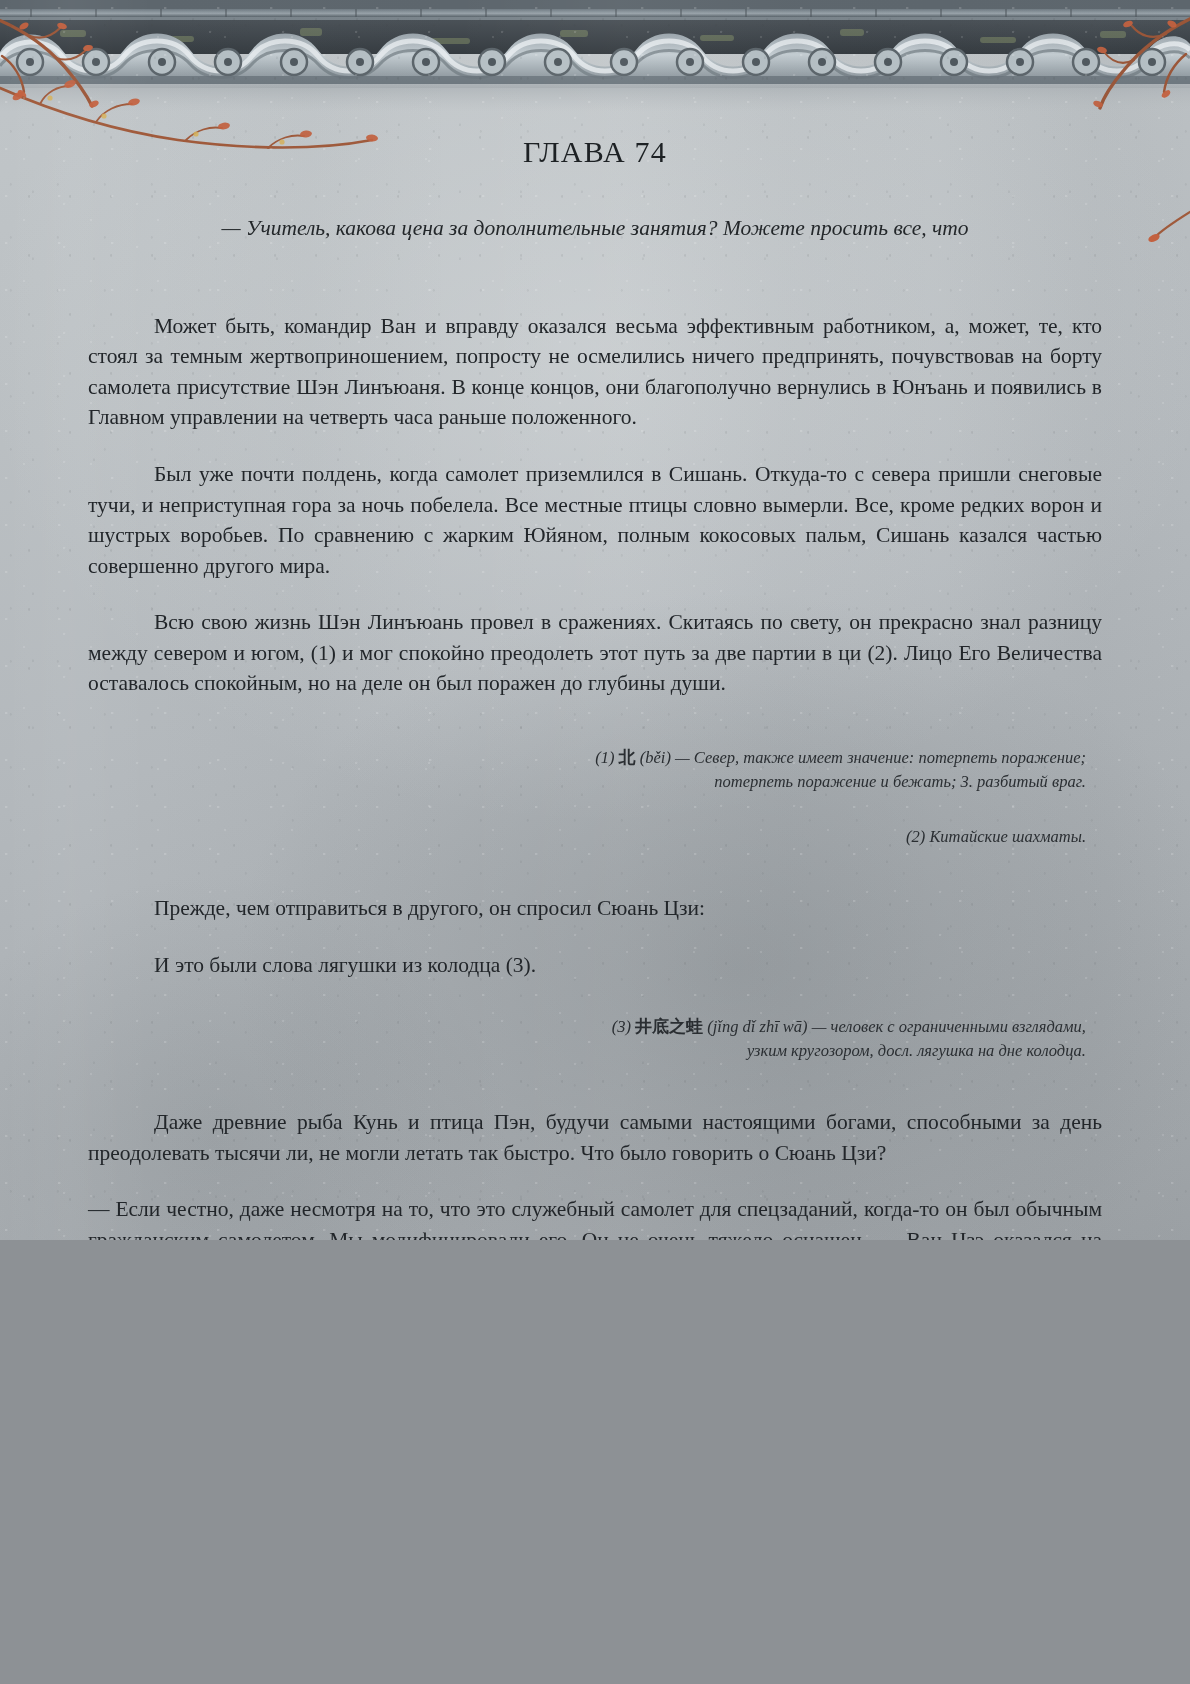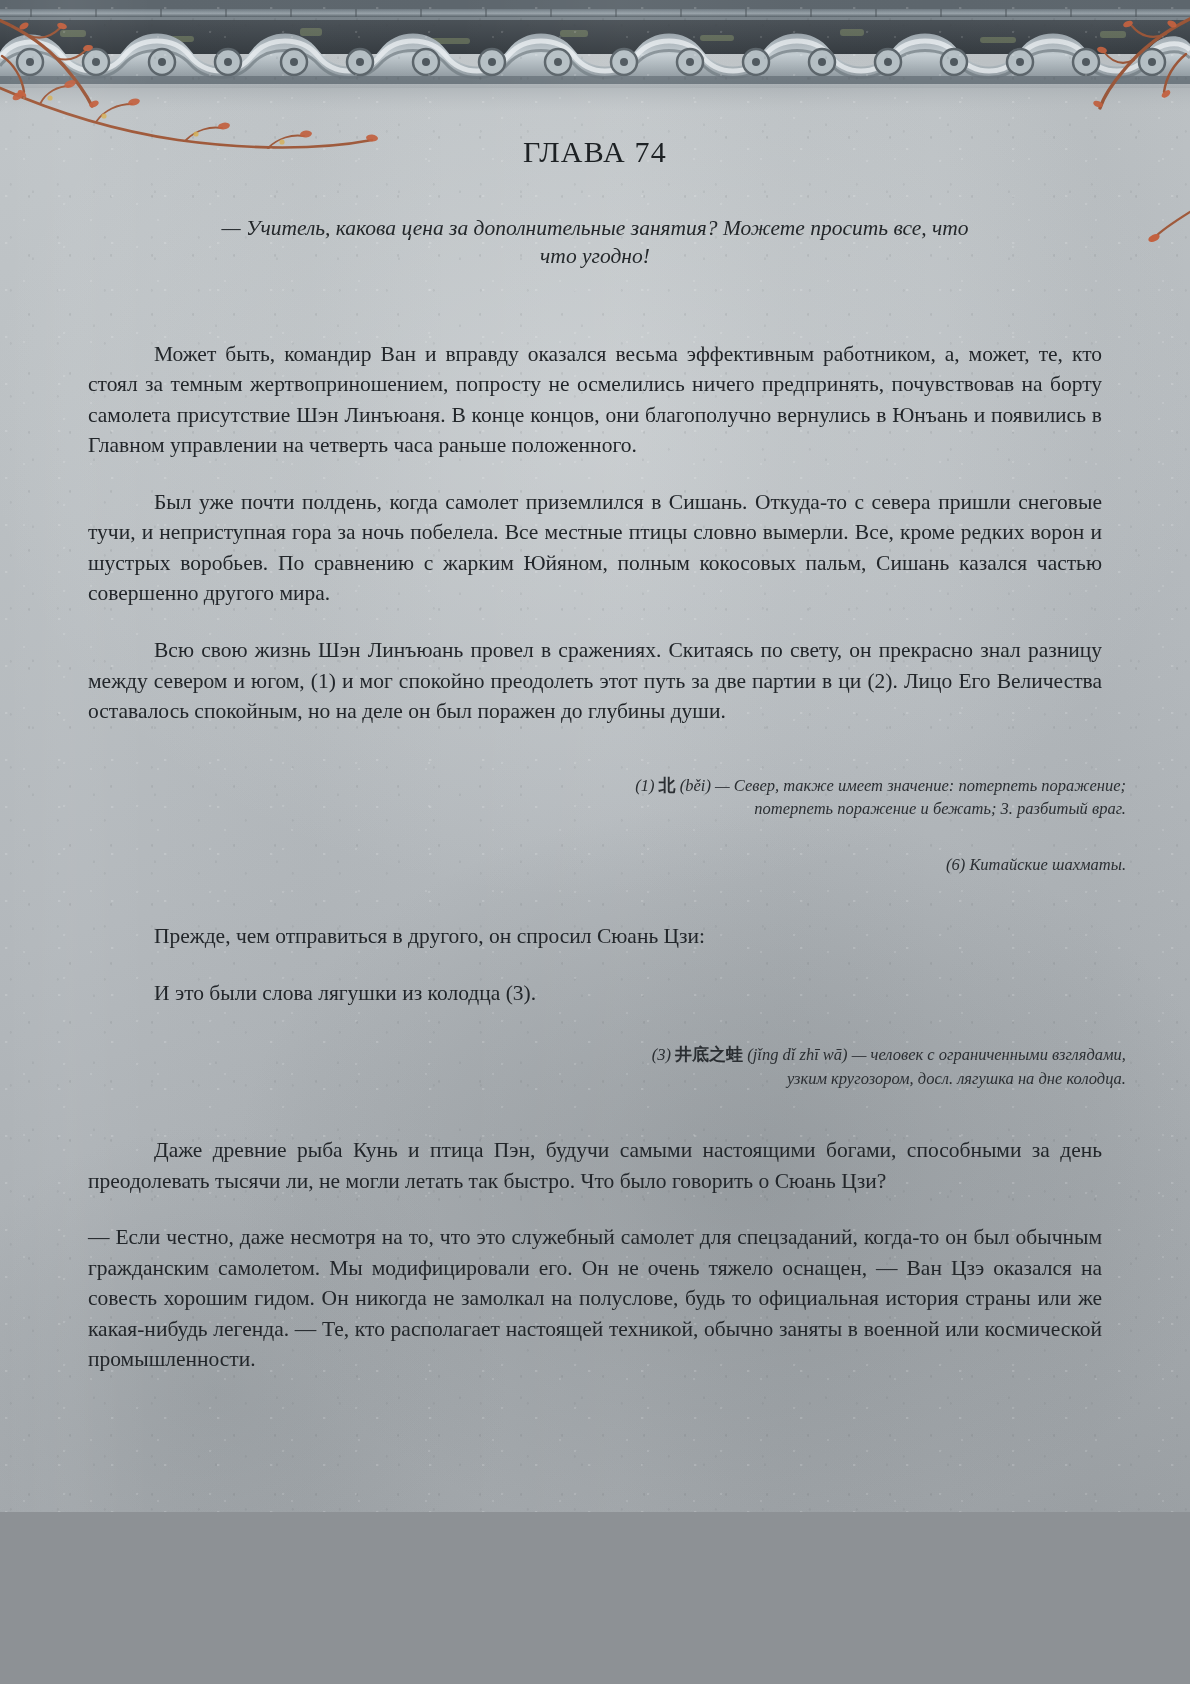--- a/index.html
+++ b/index.html
@@ -4,21 +4,21 @@
 <style>
   html, body {
     margin: 0;
     padding: 0;
     background: #8d9195;
   }
 
   #page {
     position: relative;
     width: 1190px;
-    height: 1512px;
+    height: 1240px;
     overflow: hidden;
     
     background-color: #b9bec1;
     background-image:
       radial-gradient(ellipse 700px 520px at 62% 78%, rgba(120,126,130,0.40) 0%, rgba(120,126,130,0.16) 45%, rgba(120,126,130,0) 72%),
       radial-gradient(ellipse 420px 380px at 18% 92%, rgba(128,134,138,0.30) 0%, rgba(128,134,138,0) 70%),
       radial-gradient(ellipse 900px 700px at 50% 28%, rgba(214,218,220,0.55) 0%, rgba(214,218,220,0) 68%),
       linear-gradient(165deg, #c2c7ca 0%, #bcc1c4 22%, #b3b8bc 52%, #a8adb1 78%, #9ba0a4 100%);
     font-family: "Liberation Serif", "DejaVu Serif", serif;
     color: #24282b;
@@ -115,21 +115,21 @@
   p.para:last-child { margin-bottom: 0; }
 
   .first-para { margin-top: 68px; }
 
   .footnote {
     text-align: right;
     font-style: italic;
     font-size: 16.5px;
     line-height: 1.45;
     color: #2a2e32;
-    margin: 0 64px 0 250px;
+    margin: 0 104px 0 250px;
     font-family: "Liberation Serif", "DejaVu Serif", serif;
   }
   .footnote .han {
     font-family: "DejaVu Sans", "Liberation Sans", sans-serif;
     font-style: normal;
     font-weight: bold;
     font-size: 17px;
   }
   .fn-gap-1 { height: 46px; }
   .fn-gap-2 { height: 32px; }
@@ -376,21 +376,20 @@
 
   <div id="streaks"></div>
   <div id="grain"></div>
 
   <div id="content">
 
     <h1 class="chapter-title">ГЛАВА 74</h1>
 
     <div class="epigraph">
       <span class="ep-line">— Учитель, какова цена за дополнительные занятия? Можете просить все, что</span>
-      <span class="ep-line">что угодно!</span>
     </div>
 
     <div class="body-block first-para">
       <p class="para">Может быть, командир Ван и вправду оказался весьма эффективным работником, а, может, те, кто стоял за темным жертвоприношением, попросту не осмелились ничего предпринять, почувствовав на борту самолета присутствие Шэн Линъюаня. В конце концов, они благополучно вернулись в Юнъань и появились в Главном управлении на четверть часа раньше положенного.</p>
       <p class="para">Был уже почти полдень, когда самолет приземлился в Сишань. Откуда-то с севера пришли снеговые тучи, и неприступная гора за ночь побелела. Все местные птицы словно вымерли. Все, кроме редких ворон и шустрых воробьев. По сравнению с жарким Юйяном, полным кокосовых пальм, Сишань казался частью совершенно другого мира.</p>
       <p class="para">Всю свою жизнь Шэн Линъюань провел в сражениях. Скитаясь по свету, он прекрасно знал разницу между севером и югом, (1) и мог спокойно преодолеть этот путь за две партии в ци (2). Лицо Его Величества оставалось спокойным, но на деле он был поражен до глубины души.</p>
     </div>
 
     <div class="fn-gap-1"></div>
 
@@ -398,21 +397,21 @@
       <span>(1)</span>
       <span class="han">北</span>
       <span>(běi)</span>
       <span>— Север, также имеет значение: потерпеть поражение;</span><br>
       <span>потерпеть поражение и бежать; 3. разбитый враг.</span>
     </div>
 
     <div class="fn-gap-2"></div>
 
     <div class="footnote">
-      <span>(6) Китайские шахматы.</span>
+      <span>(2) Китайские шахматы.</span>
     </div>
 
     <div class="spacer-lg"></div>
 
     <div class="body-block">
       <p class="para">Прежде, чем отправиться в другого, он спросил Сюань Цзи:</p>
       <p class="para">И это были слова лягушки из колодца (3).</p>
     </div>
 
     <div class="fn-gap-3"></div>

